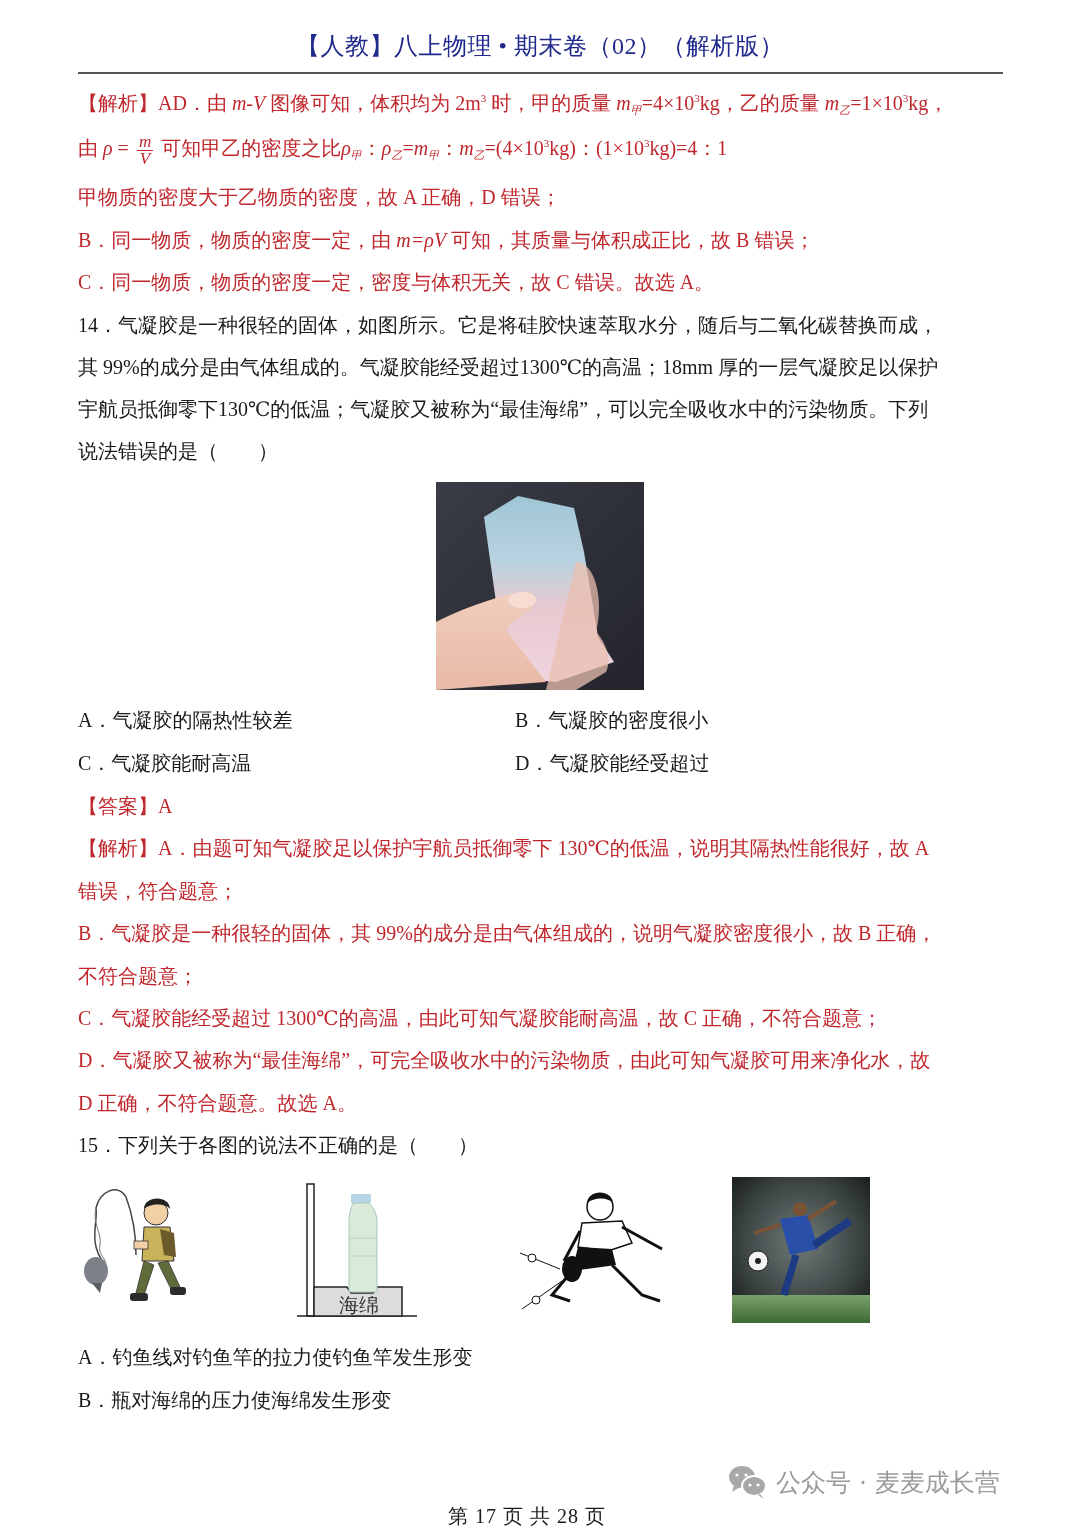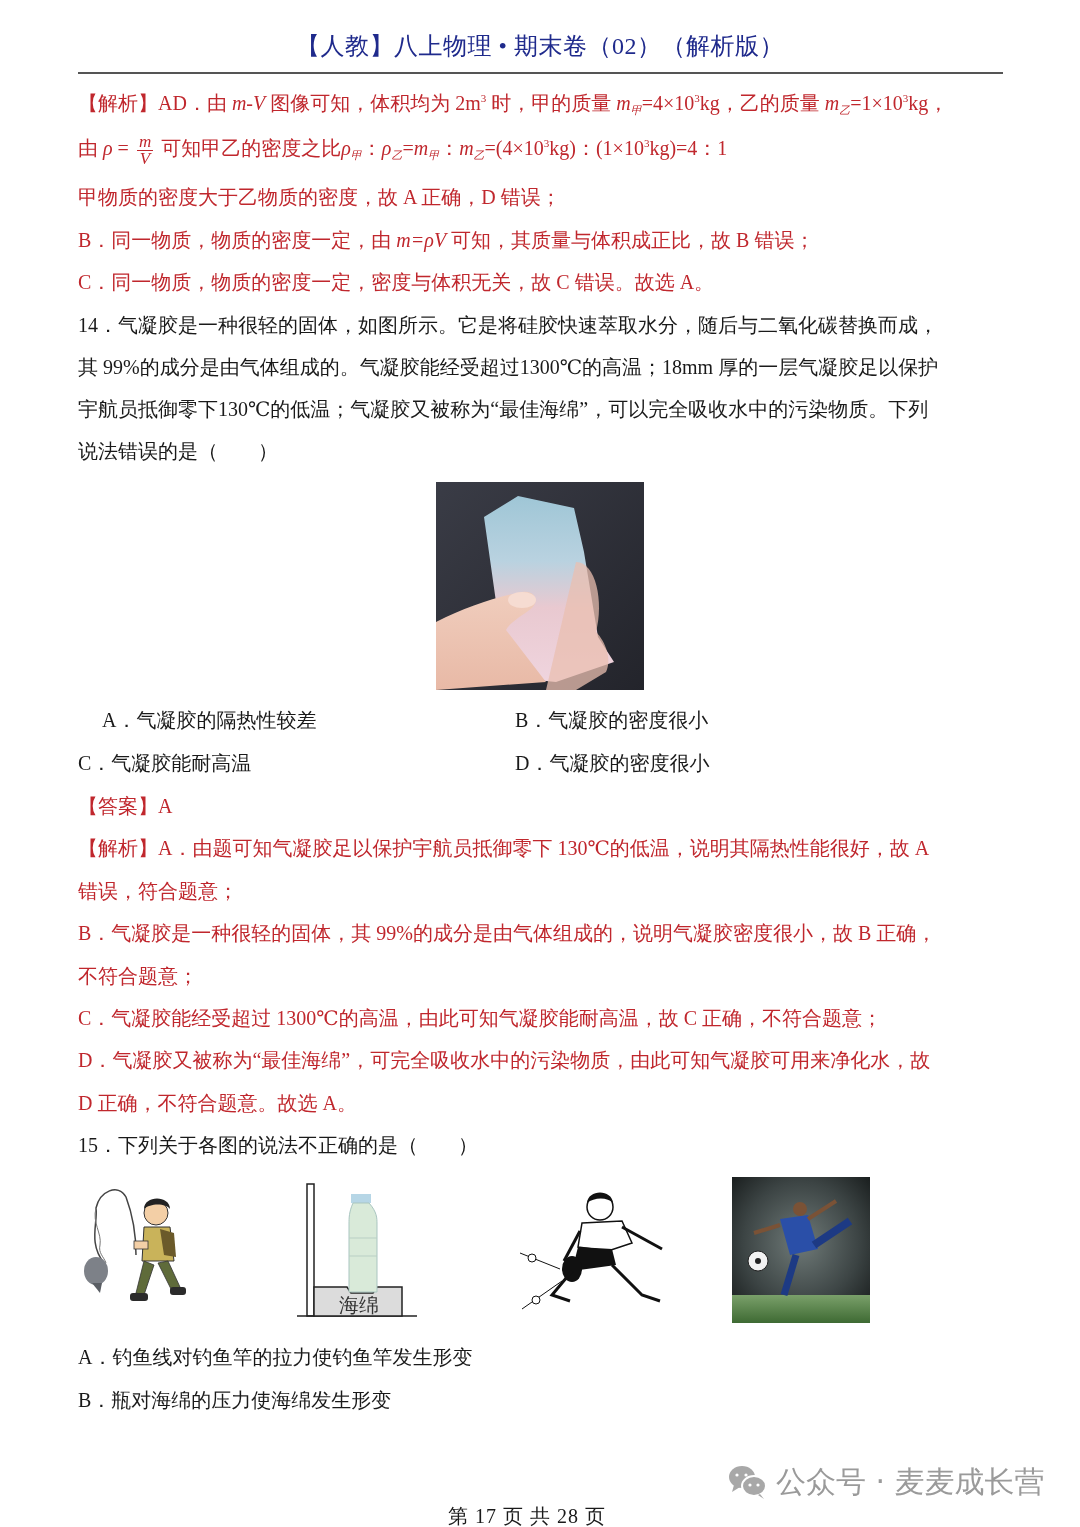--- a/index.html
+++ b/index.html
@@ -17,21 +17,21 @@
   .sub { font-size: 11px; vertical-align: -4px; font-style: italic; }
   .sup { font-size: 11px; vertical-align: 8px; }
   .frac { display: inline-block; vertical-align: middle; text-align: center; font-style: italic;
     line-height: 16px; font-size: 17px; margin: 0 3px; }
   .frac .num { display: block; border-bottom: 1px solid #c0272d; padding: 0 2px; }
   .frac .den { display: block; }
   .opt { font-size: 20px; line-height: 24px; white-space: nowrap; }
   .figure { border: none; }
   .page-footer { left: 448px; top: 1503px; font-size: 20px; color: #1a1a1a; letter-spacing: 1px; }
   .watermark { left: 728px; top: 1462px; height: 40px; display: flex; align-items: center;
-    font-family: "DejaVu Sans", sans-serif; font-size: 30px; color: #9a9a9a; }
+    font-family: "DejaVu Sans", sans-serif; font-size: 25px; color: #9a9a9a; }
   .watermark svg { margin-right: 8px; }
 </style>
 </head>
 <body>
 
 <div class="abs header-title">【人教】八上物理 • 期末卷（02）（解析版）</div>
 <div class="abs header-rule"></div>
 
 <div class="abs line red" style="top:86px;">
   <span class="tag">【解析】</span><span>AD．由 </span><span class="math">m-V</span><span> 图像可知，体积均为 2m</span><span class="sup">3</span><span> 时，甲的质量 </span><span class="math">m</span><span class="sub">甲</span><span>=4×10</span><span class="sup">3</span><span>kg，乙的质量 </span><span class="math">m</span><span class="sub">乙</span><span>=1×10</span><span class="sup">3</span><span>kg，</span>
@@ -71,24 +71,24 @@
       </linearGradient>
     </defs>
     <rect width="208" height="208" fill="url(#bgG)"></rect>
     <polygon points="48,35 82,14 138,26 148,70 162,155 178,180 120,200 80,196 60,120" fill="url(#gelG)"></polygon>
     <path d="M0,140 C30,125 60,115 86,110 C98,108 104,118 96,126 C86,134 74,140 70,148 L110,200 L0,208 Z" fill="url(#handG)"></path>
     <path d="M140,80 C160,80 168,120 160,150 C170,160 176,178 170,190 L140,208 L110,208 Z" fill="#e9bfb0" opacity="0.75"></path>
     <ellipse cx="86" cy="118" rx="14" ry="8" fill="#f6dcd2"></ellipse>
   </svg>
 </div>
 
-<div class="abs opt black" style="left:78px; top:708px;margin-left:24px;">A．气凝胶的隔热性较差</div>
+<div class="abs opt black" style="left:78px; top:708px;">A．气凝胶的隔热性较差</div>
 <div class="abs opt black" style="left:515px; top:708px;">B．气凝胶的密度很小</div>
 <div class="abs opt black" style="left:78px; top:751px;">C．气凝胶能耐高温</div>
-<div class="abs opt black" style="left:515px; top:751px;">D．气凝胶的密度很小</div>
+<div class="abs opt black" style="left:515px; top:751px;">D．气凝胶能经受超过</div>
 
 <div class="abs line red" style="top:794px;">
   <span>【答案】</span><span>A</span>
 </div>
 
 <div class="abs line red" style="top:836px;">
   <span>【解析】</span><span>A．由题可知气凝胶足以保护宇航员抵御零下 130℃的低温，说明其隔热性能很好，故 A</span>
 </div>
 <div class="abs line red" style="top:879px;">错误，符合题意；</div>
 <div class="abs line red" style="top:921px;">B．气凝胶是一种很轻的固体，其 99%的成分是由气体组成的，说明气凝胶密度很小，故 B 正确，</div>

